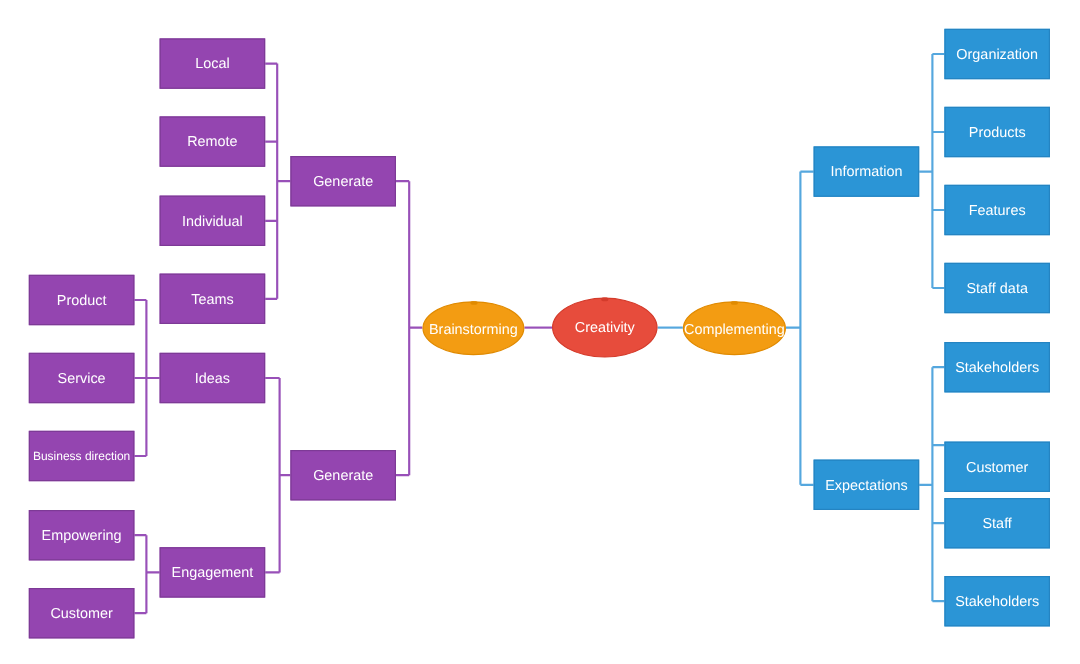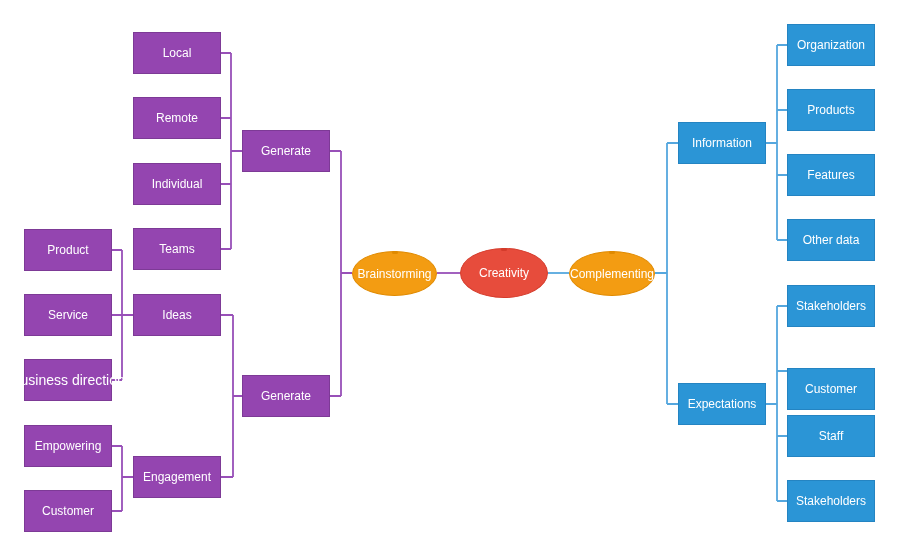--- a/index.html
+++ b/index.html
@@ -15,21 +15,21 @@
   .rect{width:88px;height:42px;}
   .rect.purple{background:var(--purple-fill);border:1px solid var(--purple-border);}
   .rect.blue{background:var(--blue-fill);border:1px solid var(--blue-border);}
   .ellipse{border-radius:50%;}
   .ellipse.orange{background:var(--orange-fill);border:1px solid var(--orange-border);text-align:center;}
   .ellipse.red{background:var(--red-fill);border:1px solid var(--red-border);}
   .nub{position:absolute;top:-1px;left:50%;transform:translateX(-50%);
        width:6px;height:3px;border-radius:2px;}
   .orange .nub{background:var(--orange-border);}
   .red .nub{background:var(--red-border);}
-  .small-label{font-size:14px;white-space:nowrap;}
+  .small-label{font-size:10px;white-space:nowrap;}
 
   
   .n-local{left:133px;top:32px}
   .n-remote{left:133px;top:97px}
   .n-individual{left:133px;top:163px}
   .n-teams{left:133px;top:228px}
   .n-sessions{left:242px;top:130px}
   .n-product{left:24px;top:229px}
   .n-service{left:24px;top:294px}
   .n-business{left:24px;top:359px}
@@ -136,21 +136,21 @@
   <div class="node rect blue n-competitors">
     <span>Organization</span>
     </div>
   <div class="node rect blue n-products">
     <span>Products</span>
     </div>
   <div class="node rect blue n-features">
     <span>Features</span>
     </div>
   <div class="node rect blue n-otherdata">
-    <span>Other data</span>
+    <span>Staff data</span>
     </div>
   <div class="node rect blue n-organization">
     <span>Stakeholders</span>
     </div>
   <div class="node rect blue n-customer">
     <span>Customer</span>
     </div>
   <div class="node rect blue n-staff">
     <span>Staff</span>
     </div>

